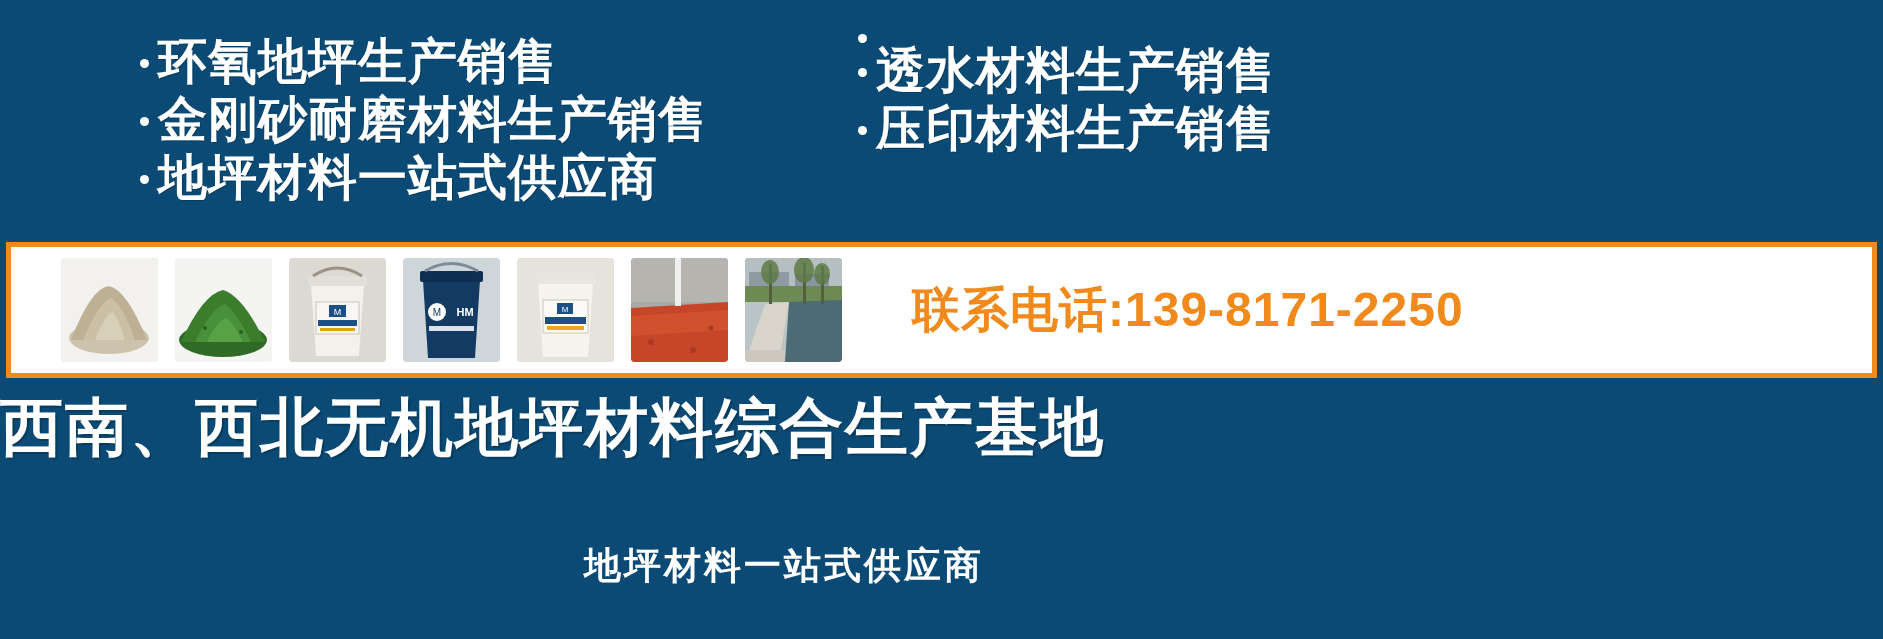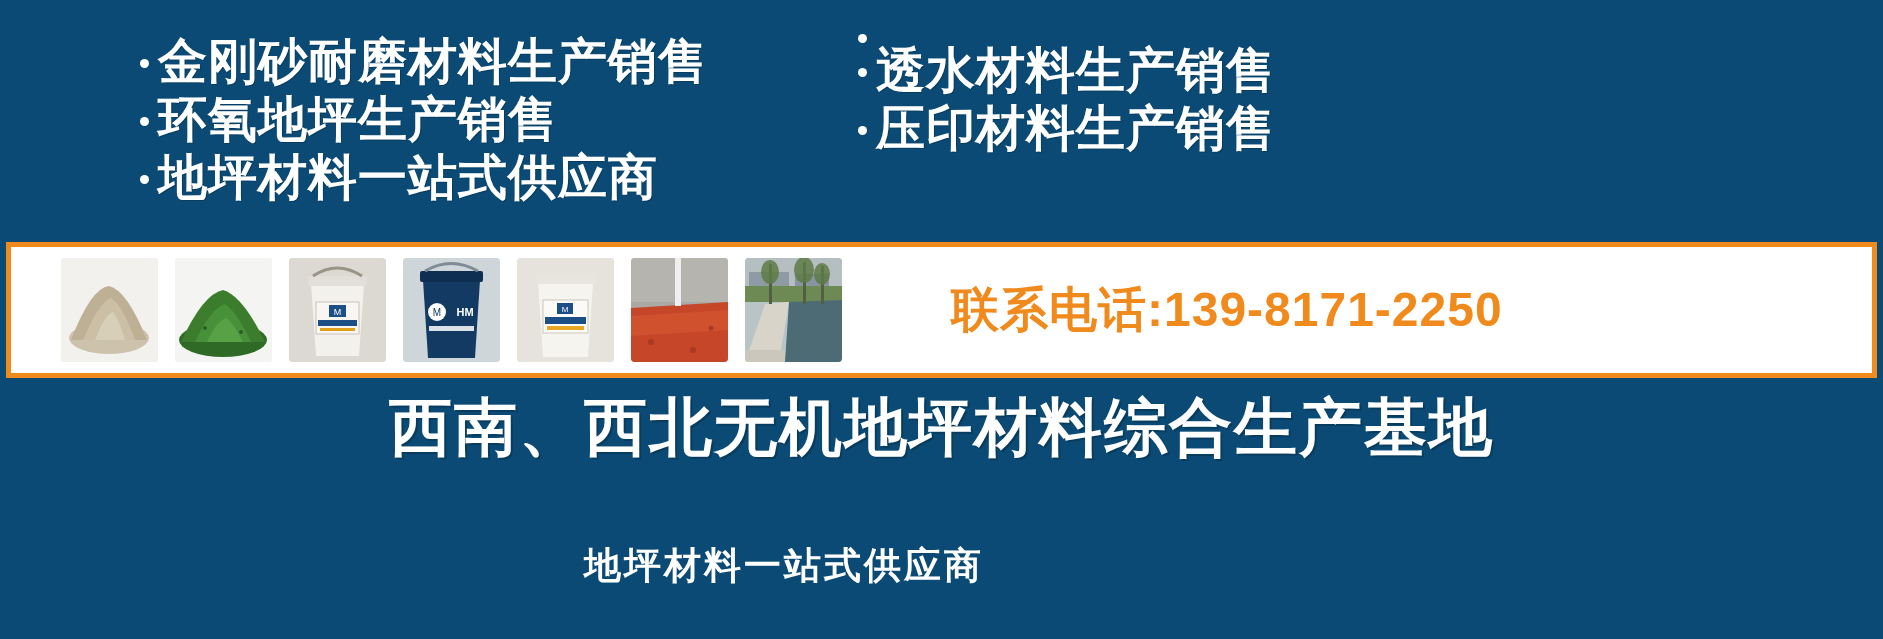--- a/index.html
+++ b/index.html
@@ -75,33 +75,33 @@
     width:97px;height:104px;
     border-radius:4px;
     overflow:hidden;
     position:relative;
     flex:0 0 auto;
     background:#ddd;
   }
   .thumb svg{display:block;width:100%;height:100%;}
 
   .phone{
-    margin-left:109px;
+    margin-left:70px;
     color:#f08a1c;
     font-size:48px;
     font-weight:bold;
     letter-spacing:1px;
     white-space:nowrap;
   }
 
   
   .headline{
     position:absolute;
     left:0;top:388px;width:1883px;
-    text-align:center;
+    text-align:left;
     color:#ffffff;
     font-size:63px;
     font-weight:bold;
     letter-spacing:2px;
     line-height:78px;
     text-shadow:2px 2px 0 rgba(0,0,0,.18);
   }
   .subline{
     position:absolute;
     left:0;top:543px;width:1568px;
@@ -116,25 +116,25 @@
 </head>
 <body>
 
 <div class="banner">
 
   <div class="features">
 
     <div class="feat-col left">
       <div class="feat-item">
         <span class="bullet"></span>
+        <span>环氧地坪生产销售</span>
+      </div>
+      <div class="feat-item">
+        <span class="bullet"></span>
         <span>金刚砂耐磨材料生产销售</span>
-      </div>
-      <div class="feat-item">
-        <span class="bullet"></span>
-        <span>环氧地坪生产销售</span>
       </div>
       <div class="feat-item">
         <span class="bullet"></span>
         <span>地坪材料一站式供应商</span>
       </div>
     </div>
 
     <div class="feat-col right">
       <div class="feat-item">
         <span class="bullet"></span>

